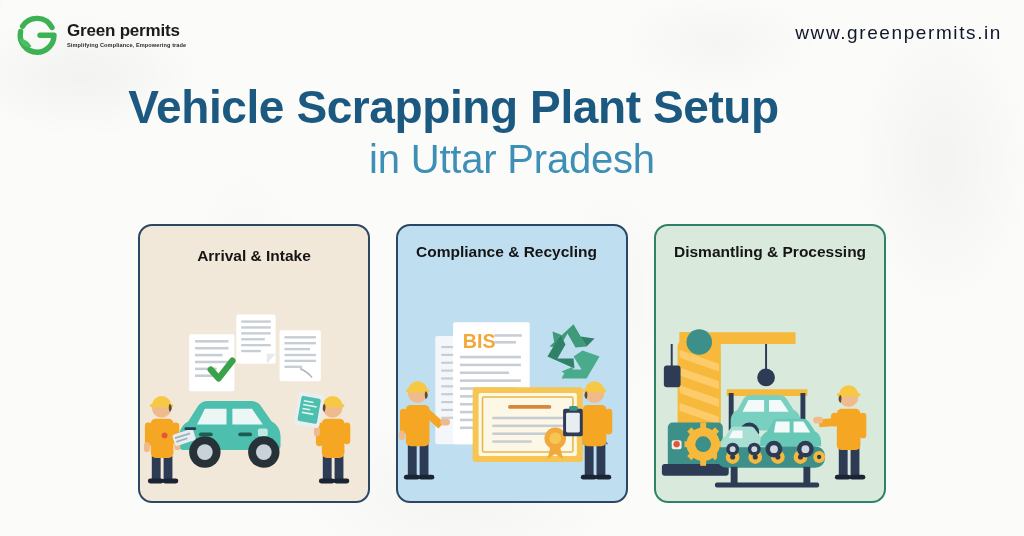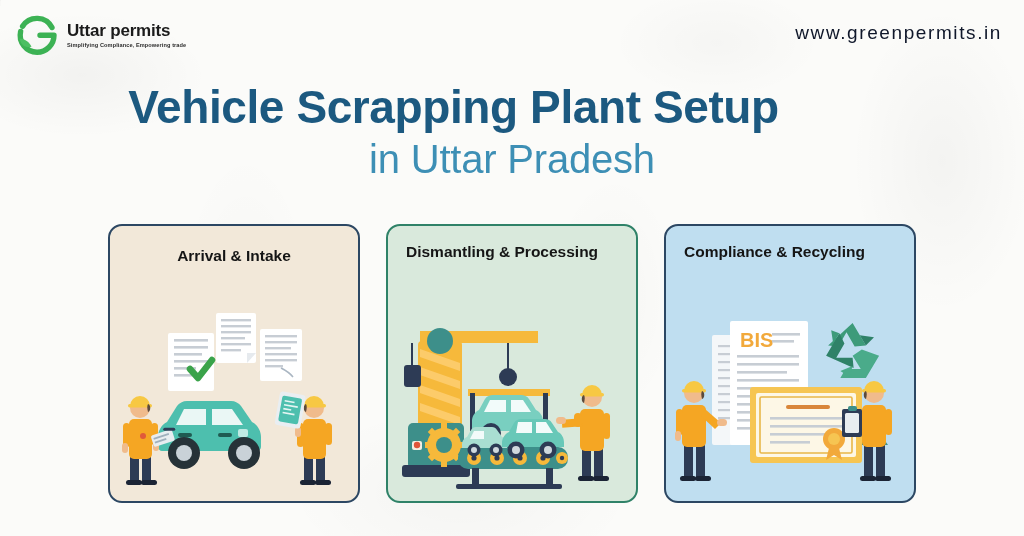--- a/index.html
+++ b/index.html
@@ -45,21 +45,21 @@
     font-size:46px;font-weight:bold;color:#1c5980;letter-spacing:-.4px;
   }
   .title-sub{
     position:absolute;top:137px;left:0;width:1024px;text-align:center;
     font-size:40px;font-weight:400;color:#3d8fb5;letter-spacing:-.2px;
   }
 
   
   .cards{position:absolute;top:224px;left:0;width:1024px;display:flex;justify-content:center;gap:26px;}
   .card{
-    width:252px;height:279px;border-radius:14px;position:relative;overflow:hidden;
+    width:232px;height:279px;border-radius:14px;position:relative;overflow:hidden;
     box-sizing:border-box;
   }
   .card-1{background:#f2e8d9;border:2.5px solid #2c4763;}
   .card-2{background:#d9e9dc;border:2.5px solid #2f8268;}
   .card-3{background:#bfdef0;border:2.5px solid #2c4763;}
   .card-title{
     position:absolute;top:16px;left:18px;right:14px;
     font-size:15.5px;font-weight:bold;color:#151515;line-height:1.25;
   }
   .card-1 .card-title{text-align:center;left:10px;right:10px;top:20px;}
@@ -75,21 +75,21 @@
 
   <div class="logo-block">
     <div class="logo-mark">
       <svg viewBox="0 0 46 46" xmlns="http://www.w3.org/2000/svg" aria-hidden="true">
         <path d="M38 15.5A17 17 0 0 0 8.6 14.2" fill="none" stroke="#3cb254" stroke-width="5.4" stroke-linecap="round"></path>
         <path d="M6.6 19.5A17 17 0 0 0 23 40.2c9.4 0 17-7.6 17-17h-14" fill="none" stroke="#3cb254" stroke-width="5.4" stroke-linecap="round" stroke-linejoin="round"></path>
         <path d="M5.5 26.5c5.4.4 9.8 3.4 12 8.2-5.8 1.4-10.6-1.2-12-8.2z" fill="#4cbf62"></path>
       </svg>
     </div>
     <div class="logo-text">
-      <div class="brand-name">Uttar permits</div>
+      <div class="brand-name">Green permits</div>
       <div class="brand-tag">Simplifying Compliance, Empowering trade</div>
     </div>
   </div>
 
   <div class="site-url">www.greenpermits.in</div>
 
   <div class="title-main">Vehicle Scrapping Plant Setup</div>
   <div class="title-sub">in Uttar Pradesh</div>
 
   <div class="cards">
@@ -190,128 +190,20 @@
             <g transform="rotate(10 172 106)">
               <rect x="159" y="88" width="26" height="34" rx="3" fill="#e9eef2"></rect>
               <rect x="162" y="92" width="20" height="26" rx="2" fill="#4dbfae"></rect>
               <g fill="#fff" opacity=".85">
                 <rect x="165" y="96" width="10" height="1.6"></rect>
                   <rect x="165" y="100" width="14" height="1.6"></rect>
                 <rect x="165" y="104" width="8" height="1.6"></rect>
                   <rect x="165" y="108" width="12" height="1.6"></rect>
               </g>
             </g>
-          </g>
-        </svg>
-      </div>
-    </div>
-
-    <div class="card card-2">
-      <div class="card-title">Dismantling &amp; Processing</div>
-      <div class="art">
-        <svg viewBox="0 0 232 190" xmlns="http://www.w3.org/2000/svg" aria-hidden="true">
-
-          <path d="M24 26h118v12H24z" fill="#f6b93b"></path>
-          <path d="M24 26h14v42H24z" fill="#f6b93b"></path>
-          <rect x="22" y="36" width="44" height="86" rx="4" fill="#f6b93b"></rect>
-          <g fill="#ffd27a" opacity=".75">
-            <path d="M24 44l40 14v8L24 52z"></path>
-              <path d="M24 62l40 14v8L24 70z"></path>
-            <path d="M24 80l40 14v8L24 88z"></path>
-              <path d="M24 98l40 14v8L24 106z"></path>
-          </g>
-          <circle cx="44" cy="36" r="13" fill="#3d8f8a"></circle>
-
-          <path d="M16 38v24" stroke="#2d3b55" stroke-width="2"></path>
-          <rect x="8" y="60" width="17" height="22" rx="3" fill="#2d3b55"></rect>
-
-          <path d="M112 38v28" stroke="#2d3b55" stroke-width="2"></path>
-          <circle cx="112" cy="72" r="9" fill="#2d3b55"></circle>
-
-          <path d="M72 84h82v7H72z" fill="#f6b93b"></path>
-          <path d="M74 88h5v38h-5zM147 88h5v38h-5z" fill="#2d3b55"></path>
-
-          <g>
-            <path d="M76 116c0-5 3-9 7-11l6-11c2-3 5-4 8-4h28c3 0 6 1 8 4l7 11c4 2 7 6 7 11v7c0 2-1 3-3 3H79c-2 0-3-1-3-3z" fill="#79cfc0"></path>
-            <path d="M94 95h16v12H88z" fill="#f2fbfa"></path>
-            <path d="M115 95h12l8 12h-20z" fill="#f2fbfa"></path>
-            <circle cx="95" cy="128" r="10" fill="#2d3b55"></circle>
-              <circle cx="95" cy="128" r="5" fill="#cfd8dd"></circle>
-            <circle cx="137" cy="128" r="10" fill="#2d3b55"></circle>
-              <circle cx="137" cy="128" r="5" fill="#cfd8dd"></circle>
-          </g>
-
-          <rect x="12" y="118" width="56" height="46" rx="5" fill="#3d8f8a"></rect>
-          <rect x="6" y="160" width="68" height="12" rx="3" fill="#2d3b55"></rect>
-          <circle cx="48" cy="140" r="17" fill="#f6b93b"></circle>
-          <circle cx="48" cy="140" r="8" fill="#3d8f8a"></circle>
-          <g fill="#f6b93b">
-            <rect x="45" y="118" width="6" height="7"></rect>
-              <rect x="45" y="155" width="6" height="7"></rect>
-            <rect x="29" y="137" width="7" height="6"></rect>
-              <rect x="60" y="137" width="7" height="6"></rect>
-            <rect x="33" y="124" width="6" height="6" transform="rotate(45 36 127)"></rect>
-            <rect x="57" y="149" width="6" height="6" transform="rotate(45 60 152)"></rect>
-            <rect x="57" y="124" width="6" height="6" transform="rotate(-45 60 127)"></rect>
-            <rect x="33" y="149" width="6" height="6" transform="rotate(-45 36 152)"></rect>
-          </g>
-          <rect x="16" y="136" width="10" height="9" rx="2" fill="#f2efe4"></rect>
-          <circle cx="21" cy="140" r="3.2" fill="#e0553b"></circle>
-
-          <rect x="62" y="142" width="110" height="22" rx="10" fill="#3d8f8a"></rect>
-          <g fill="#f6b93b">
-            <circle cx="78" cy="153" r="7"></circle>
-              <circle cx="101" cy="153" r="7"></circle>
-            <circle cx="124" cy="153" r="7"></circle>
-              <circle cx="147" cy="153" r="7"></circle>
-              <circle cx="166" cy="153" r="6"></circle>
-          </g>
-          <g fill="#2d3b55">
-            <circle cx="78" cy="153" r="2.6"></circle>
-              <circle cx="101" cy="153" r="2.6"></circle>
-            <circle cx="124" cy="153" r="2.6"></circle>
-              <circle cx="147" cy="153" r="2.6"></circle>
-              <circle cx="166" cy="153" r="2.2"></circle>
-          </g>
-          <rect x="76" y="163" width="7" height="18" fill="#2d3b55"></rect>
-          <rect x="150" y="163" width="7" height="18" fill="#2d3b55"></rect>
-          <rect x="60" y="179" width="106" height="5" rx="2" fill="#2d3b55"></rect>
-
-          <g>
-            <path d="M66 140c0-4 2-7 5-8l4-7c1-2 3-3 5-3h16c2 0 4 1 5 3l5 7c3 1 5 4 5 8v3H66z" fill="#a9ded2"></path>
-            <path d="M78 126h10v8H74z" fill="#f2fbfa"></path>
-            <circle cx="78" cy="145" r="6.5" fill="#2d3b55"></circle>
-              <circle cx="78" cy="145" r="3" fill="#cfd8dd"></circle>
-            <circle cx="100" cy="145" r="6.5" fill="#2d3b55"></circle>
-              <circle cx="100" cy="145" r="3" fill="#cfd8dd"></circle>
-          </g>
-          <g>
-            <path d="M106 138c0-5 3-9 7-11l5-9c2-3 4-4 7-4h24c3 0 5 1 7 4l6 9c4 2 6 6 6 11v4h-62z" fill="#68c8b8"></path>
-            <path d="M122 117h14v11h-16z" fill="#f2fbfa"></path>
-            <path d="M140 117h10l7 11h-17z" fill="#f2fbfa"></path>
-            <circle cx="120" cy="145" r="8.5" fill="#2d3b55"></circle>
-              <circle cx="120" cy="145" r="4" fill="#cfd8dd"></circle>
-            <circle cx="152" cy="145" r="8.5" fill="#2d3b55"></circle>
-              <circle cx="152" cy="145" r="4" fill="#cfd8dd"></circle>
-          </g>
-
-          <g>
-            <rect x="186" y="142" width="9" height="32" fill="#2d3b55"></rect>
-            <rect x="198" y="142" width="9" height="32" fill="#2d3b55"></rect>
-            <rect x="182" y="171" width="16" height="5" rx="2.5" fill="#1b2435"></rect>
-            <rect x="197" y="171" width="16" height="5" rx="2.5" fill="#1b2435"></rect>
-            <rect x="184" y="104" width="24" height="42" rx="5" fill="#f5a623"></rect>
-            <rect x="207" y="108" width="7" height="26" rx="3.5" fill="#f5a623"></rect>
-            <path d="M166 114h20v8h-20z" fill="#f5a623" transform="rotate(-4 176 118)"></path>
-            <rect x="178" y="108" width="8" height="14" rx="4" fill="#f5a623"></rect>
-            <rect x="160" y="112" width="10" height="7" rx="3.5" fill="#f0bb8c"></rect>
-            <circle cx="196" cy="92" r="10" fill="#f0bb8c"></circle>
-            <path d="M186 90a10 10 0 0 1 20 0z" fill="#f7c843"></path>
-            <rect x="184" y="88" width="24" height="3.4" rx="1.7" fill="#f7c843"></rect>
-            <path d="M188 90c-3 1-3 7 0 8 1-4 1-6 0-8z" fill="#5b4a3c"></path>
           </g>
         </svg>
       </div>
     </div>
 
     <div class="card card-3">
       <div class="card-title">Compliance &amp; Recycling</div>
       <div class="art">
         <svg viewBox="0 0 232 190" xmlns="http://www.w3.org/2000/svg" aria-hidden="true">
 
@@ -406,14 +298,122 @@
             <path d="M192 86c-3 1-3 7 0 8 1-4 1-6 0-8z" fill="#5b4a3c"></path>
 
             <rect x="168" y="104" width="20" height="28" rx="2" fill="#2d3b55"></rect>
             <rect x="171" y="108" width="14" height="20" rx="1.5" fill="#e8edf0"></rect>
             <rect x="174" y="101" width="9" height="5" rx="2" fill="#3d8f8a"></rect>
           </g>
         </svg>
       </div>
     </div>
 
+    <div class="card card-2">
+      <div class="card-title">Dismantling &amp; Processing</div>
+      <div class="art">
+        <svg viewBox="0 0 232 190" xmlns="http://www.w3.org/2000/svg" aria-hidden="true">
+
+          <path d="M24 26h118v12H24z" fill="#f6b93b"></path>
+          <path d="M24 26h14v42H24z" fill="#f6b93b"></path>
+          <rect x="22" y="36" width="44" height="86" rx="4" fill="#f6b93b"></rect>
+          <g fill="#ffd27a" opacity=".75">
+            <path d="M24 44l40 14v8L24 52z"></path>
+              <path d="M24 62l40 14v8L24 70z"></path>
+            <path d="M24 80l40 14v8L24 88z"></path>
+              <path d="M24 98l40 14v8L24 106z"></path>
+          </g>
+          <circle cx="44" cy="36" r="13" fill="#3d8f8a"></circle>
+
+          <path d="M16 38v24" stroke="#2d3b55" stroke-width="2"></path>
+          <rect x="8" y="60" width="17" height="22" rx="3" fill="#2d3b55"></rect>
+
+          <path d="M112 38v28" stroke="#2d3b55" stroke-width="2"></path>
+          <circle cx="112" cy="72" r="9" fill="#2d3b55"></circle>
+
+          <path d="M72 84h82v7H72z" fill="#f6b93b"></path>
+          <path d="M74 88h5v38h-5zM147 88h5v38h-5z" fill="#2d3b55"></path>
+
+          <g>
+            <path d="M76 116c0-5 3-9 7-11l6-11c2-3 5-4 8-4h28c3 0 6 1 8 4l7 11c4 2 7 6 7 11v7c0 2-1 3-3 3H79c-2 0-3-1-3-3z" fill="#79cfc0"></path>
+            <path d="M94 95h16v12H88z" fill="#f2fbfa"></path>
+            <path d="M115 95h12l8 12h-20z" fill="#f2fbfa"></path>
+            <circle cx="95" cy="128" r="10" fill="#2d3b55"></circle>
+              <circle cx="95" cy="128" r="5" fill="#cfd8dd"></circle>
+            <circle cx="137" cy="128" r="10" fill="#2d3b55"></circle>
+              <circle cx="137" cy="128" r="5" fill="#cfd8dd"></circle>
+          </g>
+
+          <rect x="12" y="118" width="56" height="46" rx="5" fill="#3d8f8a"></rect>
+          <rect x="6" y="160" width="68" height="12" rx="3" fill="#2d3b55"></rect>
+          <circle cx="48" cy="140" r="17" fill="#f6b93b"></circle>
+          <circle cx="48" cy="140" r="8" fill="#3d8f8a"></circle>
+          <g fill="#f6b93b">
+            <rect x="45" y="118" width="6" height="7"></rect>
+              <rect x="45" y="155" width="6" height="7"></rect>
+            <rect x="29" y="137" width="7" height="6"></rect>
+              <rect x="60" y="137" width="7" height="6"></rect>
+            <rect x="33" y="124" width="6" height="6" transform="rotate(45 36 127)"></rect>
+            <rect x="57" y="149" width="6" height="6" transform="rotate(45 60 152)"></rect>
+            <rect x="57" y="124" width="6" height="6" transform="rotate(-45 60 127)"></rect>
+            <rect x="33" y="149" width="6" height="6" transform="rotate(-45 36 152)"></rect>
+          </g>
+          <rect x="16" y="136" width="10" height="9" rx="2" fill="#f2efe4"></rect>
+          <circle cx="21" cy="140" r="3.2" fill="#e0553b"></circle>
+
+          <rect x="62" y="142" width="110" height="22" rx="10" fill="#3d8f8a"></rect>
+          <g fill="#f6b93b">
+            <circle cx="78" cy="153" r="7"></circle>
+              <circle cx="101" cy="153" r="7"></circle>
+            <circle cx="124" cy="153" r="7"></circle>
+              <circle cx="147" cy="153" r="7"></circle>
+              <circle cx="166" cy="153" r="6"></circle>
+          </g>
+          <g fill="#2d3b55">
+            <circle cx="78" cy="153" r="2.6"></circle>
+              <circle cx="101" cy="153" r="2.6"></circle>
+            <circle cx="124" cy="153" r="2.6"></circle>
+              <circle cx="147" cy="153" r="2.6"></circle>
+              <circle cx="166" cy="153" r="2.2"></circle>
+          </g>
+          <rect x="76" y="163" width="7" height="18" fill="#2d3b55"></rect>
+          <rect x="150" y="163" width="7" height="18" fill="#2d3b55"></rect>
+          <rect x="60" y="179" width="106" height="5" rx="2" fill="#2d3b55"></rect>
+
+          <g>
+            <path d="M66 140c0-4 2-7 5-8l4-7c1-2 3-3 5-3h16c2 0 4 1 5 3l5 7c3 1 5 4 5 8v3H66z" fill="#a9ded2"></path>
+            <path d="M78 126h10v8H74z" fill="#f2fbfa"></path>
+            <circle cx="78" cy="145" r="6.5" fill="#2d3b55"></circle>
+              <circle cx="78" cy="145" r="3" fill="#cfd8dd"></circle>
+            <circle cx="100" cy="145" r="6.5" fill="#2d3b55"></circle>
+              <circle cx="100" cy="145" r="3" fill="#cfd8dd"></circle>
+          </g>
+          <g>
+            <path d="M106 138c0-5 3-9 7-11l5-9c2-3 4-4 7-4h24c3 0 5 1 7 4l6 9c4 2 6 6 6 11v4h-62z" fill="#68c8b8"></path>
+            <path d="M122 117h14v11h-16z" fill="#f2fbfa"></path>
+            <path d="M140 117h10l7 11h-17z" fill="#f2fbfa"></path>
+            <circle cx="120" cy="145" r="8.5" fill="#2d3b55"></circle>
+              <circle cx="120" cy="145" r="4" fill="#cfd8dd"></circle>
+            <circle cx="152" cy="145" r="8.5" fill="#2d3b55"></circle>
+              <circle cx="152" cy="145" r="4" fill="#cfd8dd"></circle>
+          </g>
+
+          <g>
+            <rect x="186" y="142" width="9" height="32" fill="#2d3b55"></rect>
+            <rect x="198" y="142" width="9" height="32" fill="#2d3b55"></rect>
+            <rect x="182" y="171" width="16" height="5" rx="2.5" fill="#1b2435"></rect>
+            <rect x="197" y="171" width="16" height="5" rx="2.5" fill="#1b2435"></rect>
+            <rect x="184" y="104" width="24" height="42" rx="5" fill="#f5a623"></rect>
+            <rect x="207" y="108" width="7" height="26" rx="3.5" fill="#f5a623"></rect>
+            <path d="M166 114h20v8h-20z" fill="#f5a623" transform="rotate(-4 176 118)"></path>
+            <rect x="178" y="108" width="8" height="14" rx="4" fill="#f5a623"></rect>
+            <rect x="160" y="112" width="10" height="7" rx="3.5" fill="#f0bb8c"></rect>
+            <circle cx="196" cy="92" r="10" fill="#f0bb8c"></circle>
+            <path d="M186 90a10 10 0 0 1 20 0z" fill="#f7c843"></path>
+            <rect x="184" y="88" width="24" height="3.4" rx="1.7" fill="#f7c843"></rect>
+            <path d="M188 90c-3 1-3 7 0 8 1-4 1-6 0-8z" fill="#5b4a3c"></path>
+          </g>
+        </svg>
+      </div>
+    </div>
+
   </div>
 </div>
 
 </body></html>

